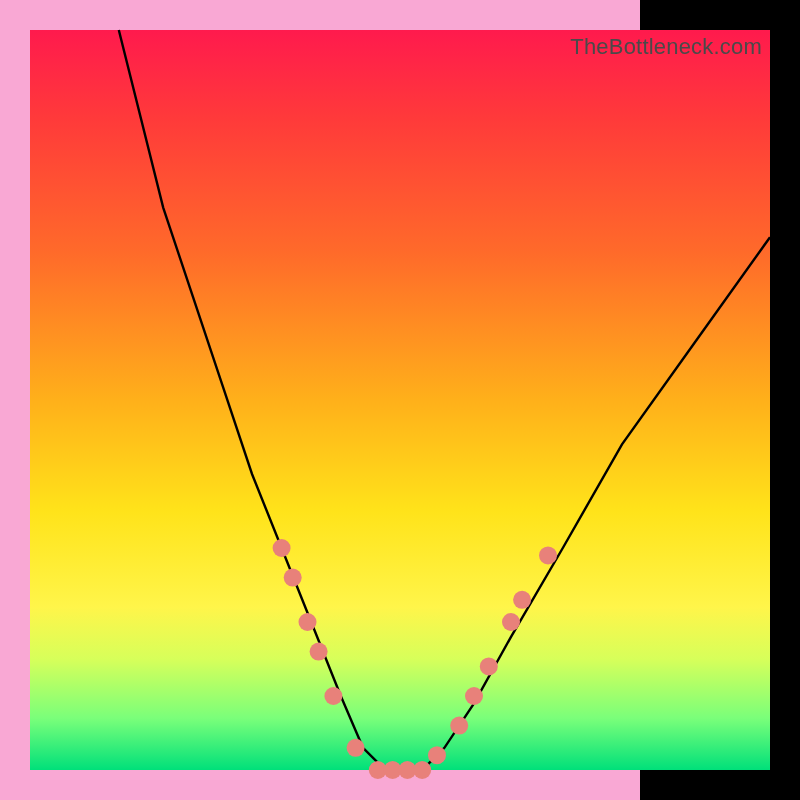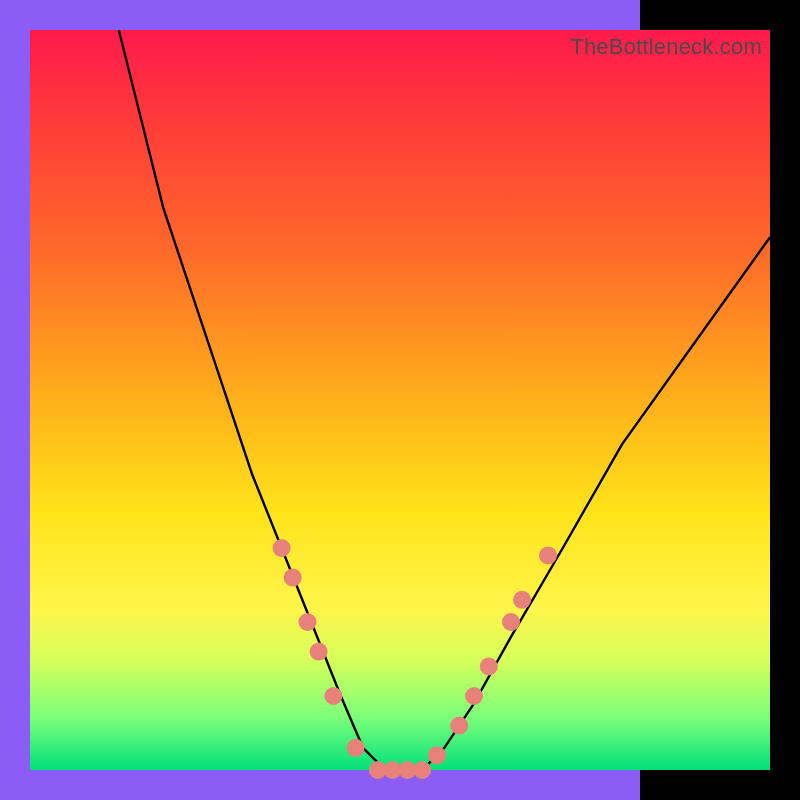--- a/index.html
+++ b/index.html
@@ -8,21 +8,21 @@
     width: 800px;
     height: 800px;
     overflow: hidden;
     background: #000;
     font-family: Arial, Helvetica, sans-serif;
   }
   .frame {
     position: relative;
     width: 640px;
     height: 800px;
-    background: #8b5cf6;
+    background: #f9a8d4;
   }
   .plot-area {
     position: absolute;
     left: 30px;
     top: 30px;
     width: 740px;
     height: 740px;
     background: linear-gradient(to bottom,
       #ff1a4d 0%,
       #ff3a3a 12%,

